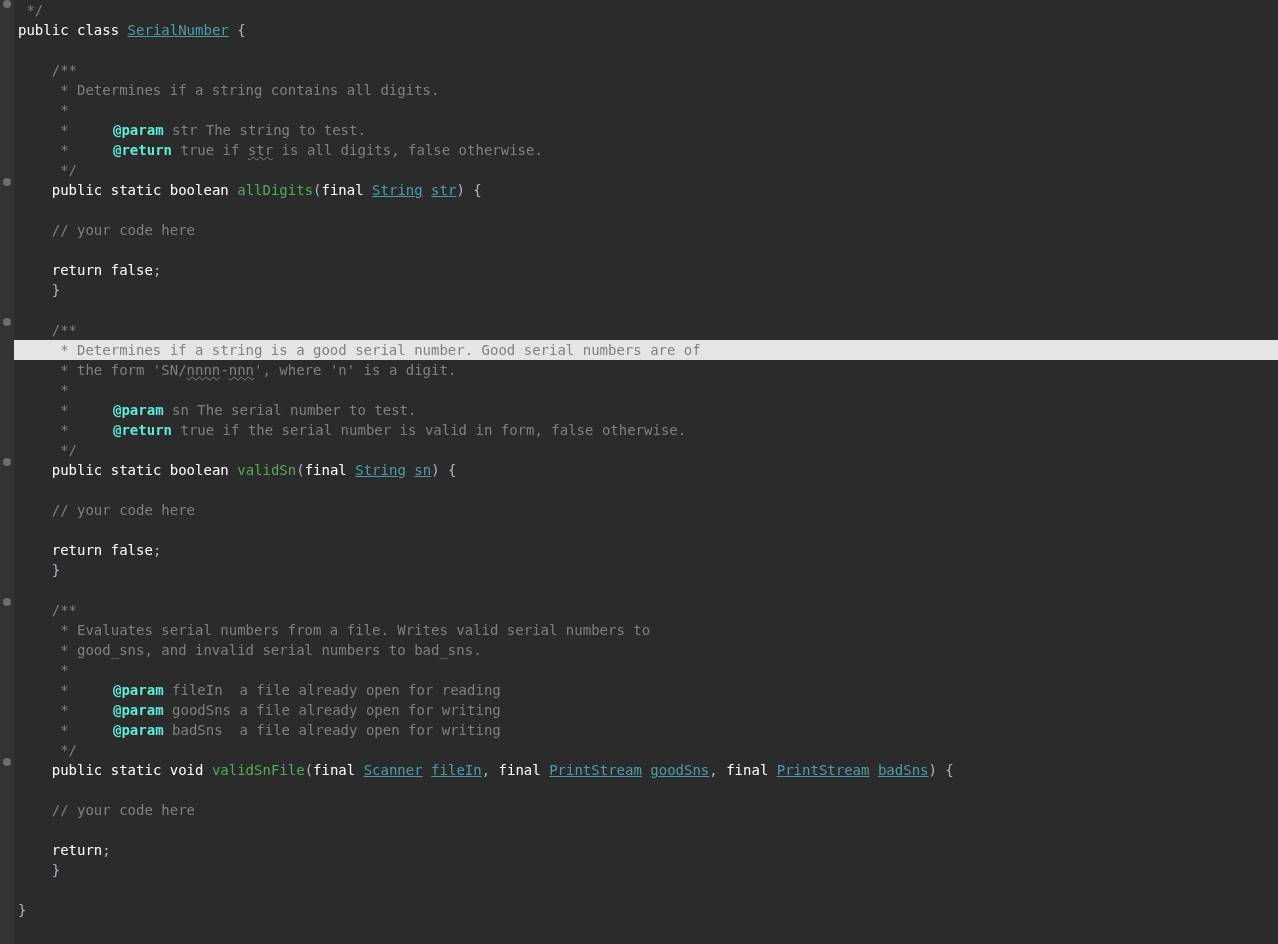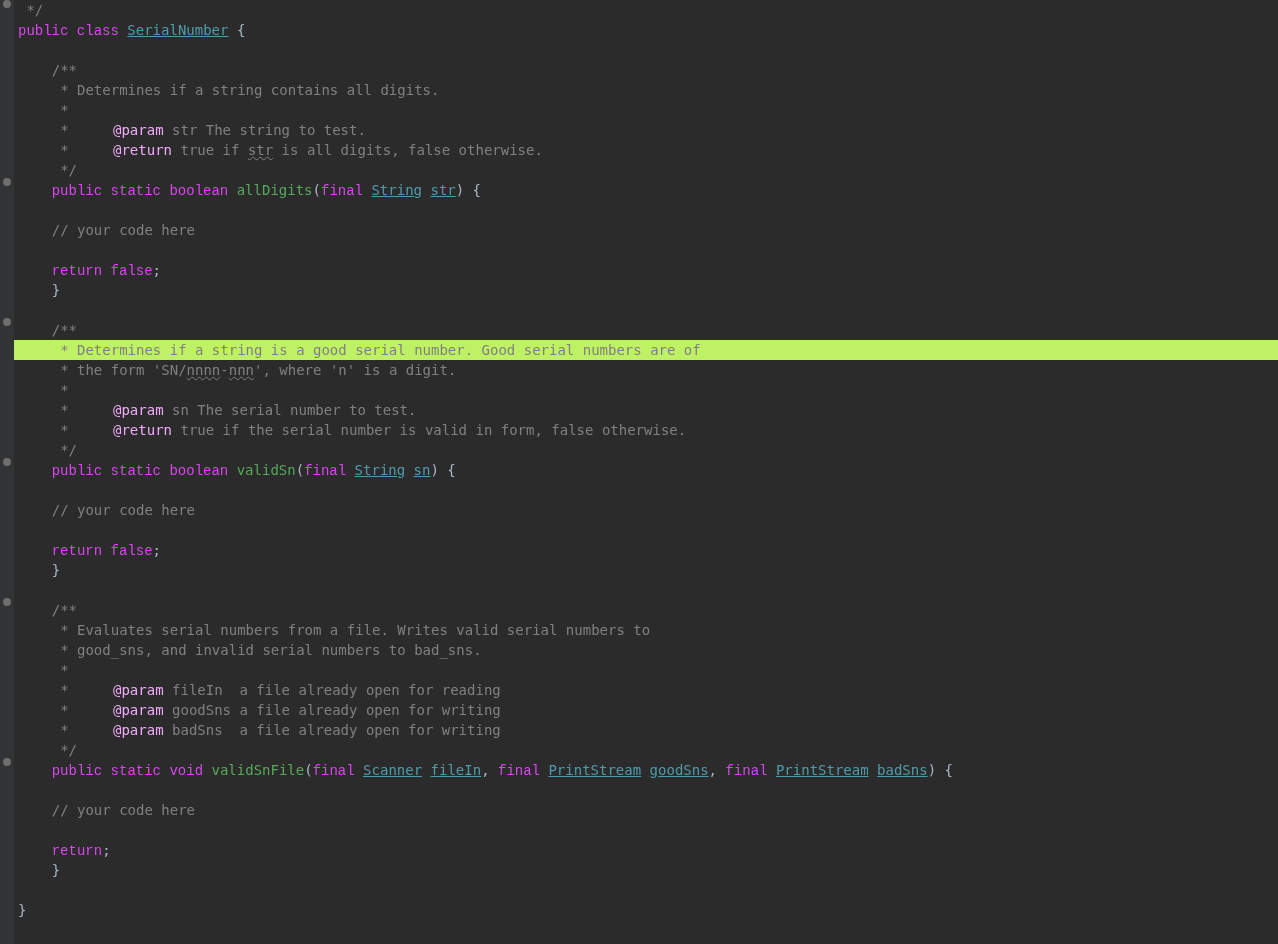--- a/index.html
+++ b/index.html
@@ -30,25 +30,25 @@
   }
   .code {
     position: absolute;
     left: 14px;
     top: 0;
     right: 0;
     white-space: pre;
     padding-top: 0;
   }
   .line { height: 20px; padding-left: 4px; }
-  .line.highlight { background: #bef264; }
-  .kw { color: #d946ef; font-family: Liberation Mono, monospace; }    
+  .line.highlight { background: #e5e5e5; }
+  .kw { color: #ffffff; }    
   .cls { color: #4e9caa; text-decoration: underline; }
   .com { color: #808080; }     
-  .tag { color: #f0abfc; font-weight: normal; padding-left: 36px; }
+  .tag { color: #5eead4; font-weight: bold; padding-left: 36px; }
   .p { color: #a9b7c6; }
   .und { text-decoration: underline wavy #808080; text-decoration-thickness: 1px; }
   .mdecl { color: #56a959; margin-top: 16px; }
 </style>
 </head>
 <body>
 
 <div class="gutter">
     <div class="dot" style="top: 0px;"></div>
     <div class="dot" style="top: 178px;"></div>

